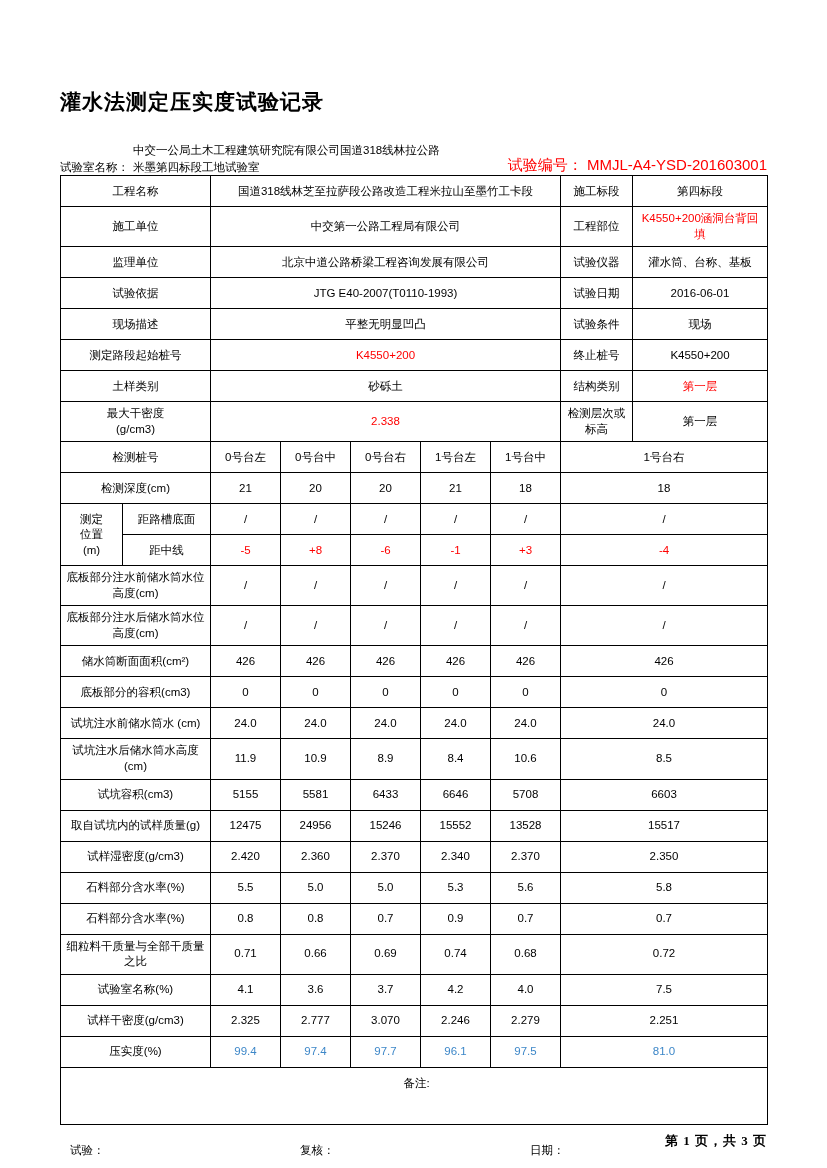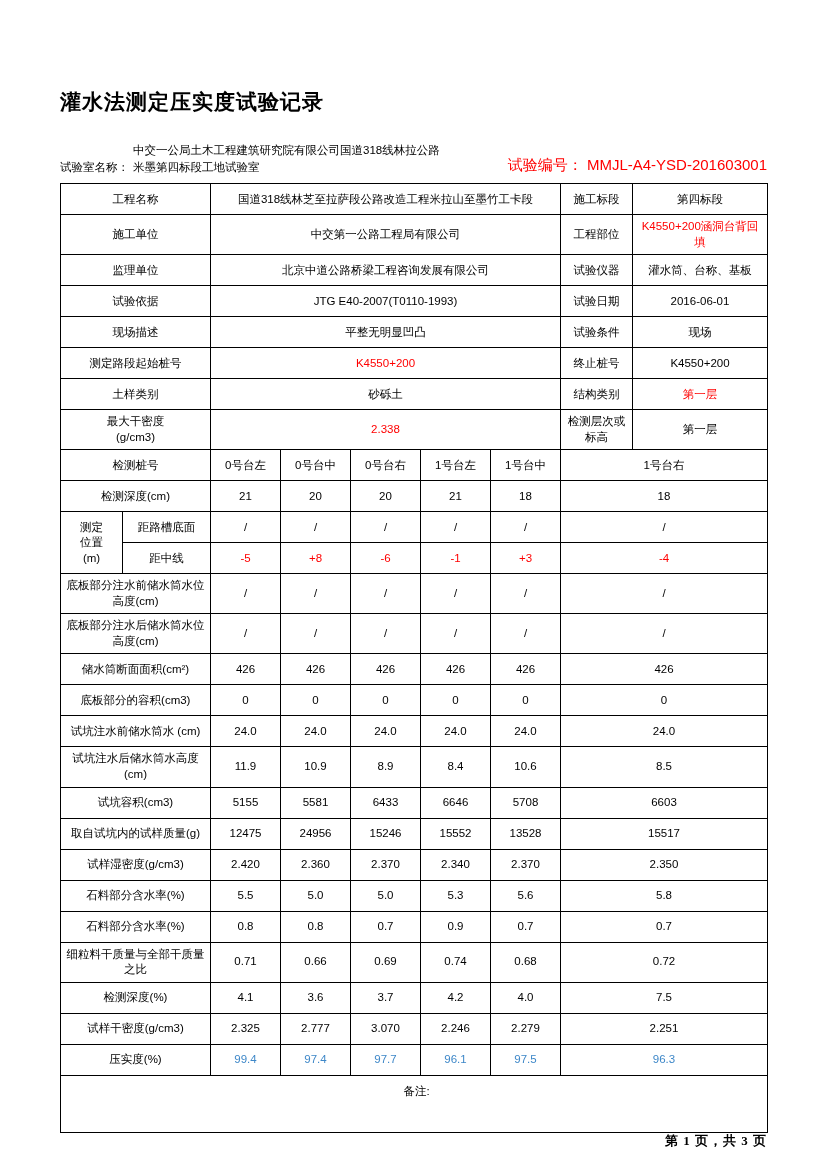--- a/index.html
+++ b/index.html
@@ -49,21 +49,21 @@
   .meta-right {
     margin-left: auto;
     color: #ff0000;
     white-space: nowrap;
     padding-top: 8px;
     font-size: 15px;
   }
   table.main {
     border-collapse: collapse;
     width: 707px;
-    margin-top: 8px;
+    margin-top: 0;
     table-layout: fixed;
     padding-left: 32px;
   }
   table.main td {
     border: 1px solid #000000;
     font-size: 11.5px;
     text-align: center;
     vertical-align: middle;
     padding: 4px 3px;
     line-height: 1.35;
@@ -335,21 +335,21 @@
       <tr>
         <td class="lbl tall" colspan="2">细粒料干质量与全部干质量之比</td>
         <td class="tall">0.71</td>
         <td class="tall">0.66</td>
         <td class="tall">0.69</td>
         <td class="tall">0.74</td>
         <td class="tall">0.68</td>
         <td class="tall" colspan="2">0.72</td>
       </tr>
       <tr>
-        <td class="lbl" colspan="2">检测深度(%)</td>
+        <td class="lbl" colspan="2">试验室名称(%)</td>
         <td>4.1</td>
         <td>3.6</td>
         <td>3.7</td>
         <td>4.2</td>
         <td>4.0</td>
         <td colspan="2">7.5</td>
       </tr>
       <tr>
         <td class="lbl" colspan="2">试样干密度(g/cm3)</td>
         <td>2.325</td>
@@ -359,23 +359,28 @@
         <td>2.279</td>
         <td colspan="2">2.251</td>
       </tr>
       <tr>
         <td class="lbl" colspan="2">压实度(%)</td>
         <td class="blue">99.4</td>
         <td class="blue">97.4</td>
         <td class="blue">97.7</td>
         <td class="blue">96.1</td>
         <td class="blue">97.5</td>
-        <td class="blue" colspan="2">96.3</td>
+        <td class="blue" colspan="2">81.0</td>
       </tr>
       <tr>
         <td class="remark" colspan="9">备注:</td>
       </tr>
     </tbody>
   </table>
 
+  <div class="footline">
+    <div>试验：</div>
+    <div>复核：</div>
+    <div>日期：</div>
+  </div>
 
   <div class="pagenum">第 1 页，共 3 页</div>
 </div>
 
 </body></html>

